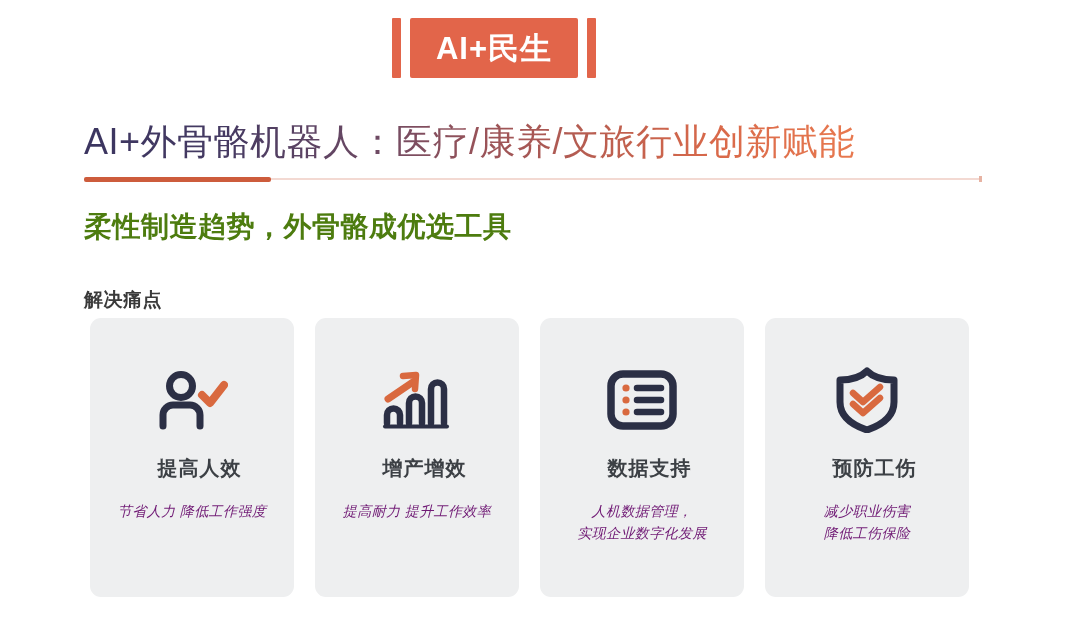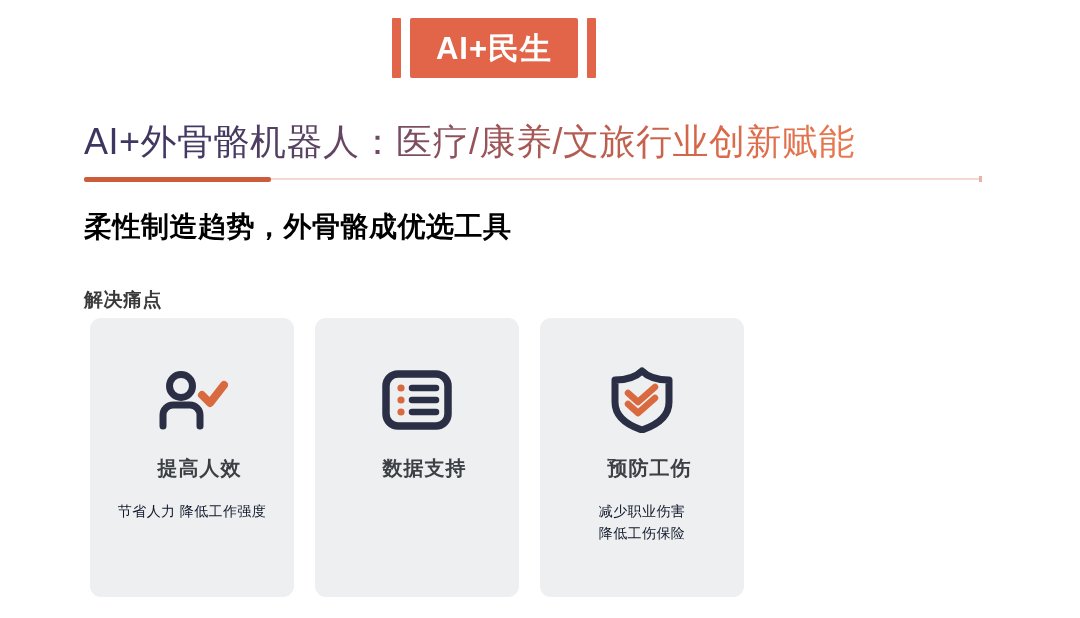--- a/index.html
+++ b/index.html
@@ -78,21 +78,21 @@
     width: 3px; height: 6px;
     background: #e7b3a3;
   }
 
   
   .subheading {
     position: absolute;
     left: 84px; top: 208px;
     font-size: 28px;
     font-weight: 700;
-    color: #000000;
+    color: #4d7c0f;
     letter-spacing: 0.5px;
     white-space: nowrap;
   }
 
   
   .section-label {
     position: absolute;
     left: 84px; top: 270px;
     font-size: 19px;
     font-weight: 700;
@@ -133,26 +133,27 @@
     color: #3c3f४4;
     color: #3c4045;
     letter-spacing: 1px;
     text-align: right;
     line-height: 1;
     margin-left: 15px;
   }
   .card-desc {
     margin-top: 23px;
     font-size: 14px;
-    color: #0f172a;
+    color: #701a75;
     text-align: center;
     line-height: 1.55;
     letter-spacing: 0.4px;
     padding: 0 8px;
     white-space: pre-line;
+    font-style: italic;
   }
 </style>
 </head>
 <body>
 
 <div class="page">
 
   <div class="badge-row">
     <div class="badge-tick"></div>
     <div class="badge-main">
@@ -180,34 +181,50 @@
         <svg width="72" height="62" viewBox="0 0 72 62" fill="none">
           <circle cx="25" cy="17" r="11.5" stroke="#2b2f45" stroke-width="7"></circle>
           <path d="M7 57 V46 a10 10 0 0 1 10 -10 h17 a10 10 0 0 1 10 10 v11" stroke="#2b2f45" stroke-width="7" stroke-linecap="round" fill="none"></path>
           <path d="M46 26 L54 34 L68 16" stroke="#d9693f" stroke-width="8" stroke-linecap="round" stroke-linejoin="round" fill="none"></path>
         </svg>
       </div>
       <div class="card-title">提高人效</div>
       <div class="card-desc">节省人力 降低工作强度</div>
     </div>
 
+    <div class="card">
+      <div class="card-icon">
+        <svg width="72" height="62" viewBox="0 0 72 62" fill="none">
+          <path d="M6 54 V46 a6.5 6.5 0 0 1 13 0 v8" stroke="#2b2f45" stroke-width="6.5" stroke-linecap="round" fill="none"></path>
+          <path d="M28 54 V34 a6.5 6.5 0 0 1 13 0 v20" stroke="#2b2f45" stroke-width="6.5" stroke-linecap="round" fill="none"></path>
+          <path d="M50 54 V20 a6.5 6.5 0 0 1 13 0 v34" stroke="#2b2f45" stroke-width="6.5" stroke-linecap="round" fill="none"></path>
+          <line x1="4" y1="57.5" x2="66" y2="57.5" stroke="#2b2f45" stroke-width="4" stroke-linecap="round"></line>
+          <path d="M7 30 L32 13" stroke="#d9693f" stroke-width="7" stroke-linecap="round"></path>
+          <path d="M22 7 L35 6 L34 20" stroke="#d9693f" stroke-width="6.5" stroke-linecap="round" stroke-linejoin="round" fill="none"></path>
+        </svg>
+      </div>
+      <div class="card-title">增产增效</div>
+      <div class="card-desc">提高耐力 提升工作效率</div>
+    </div>
 
     <div class="card">
       <div class="card-icon">
         <svg width="70" height="60" viewBox="0 0 70 60" fill="none">
           <rect x="4" y="4" width="62" height="52" rx="12" stroke="#2b2f45" stroke-width="7.5" fill="none"></rect>
           <circle cx="19" cy="18" r="3.6" fill="#d9693f"></circle>
           <circle cx="19" cy="30" r="3.6" fill="#d9693f"></circle>
           <circle cx="19" cy="42" r="3.6" fill="#d9693f"></circle>
           <line x1="30" y1="18" x2="54" y2="18" stroke="#2b2f45" stroke-width="6.5" stroke-linecap="round"></line>
           <line x1="30" y1="30" x2="54" y2="30" stroke="#2b2f45" stroke-width="6.5" stroke-linecap="round"></line>
           <line x1="30" y1="42" x2="54" y2="42" stroke="#2b2f45" stroke-width="6.5" stroke-linecap="round"></line>
         </svg>
       </div>
       <div class="card-title">数据支持</div>
+      <div class="card-desc">人机数据管理，
+实现企业数字化发展</div>
     </div>
 
     <div class="card">
       <div class="card-icon">
         <svg width="68" height="66" viewBox="0 0 68 66" fill="none">
           <path d="M34 4 C27 11 17 13 7 13 v22 c0 14 12 23 27 28 15 -5 27 -14 27 -28 V13 c-10 0 -20 -2 -27 -9 z" stroke="#2b2f45" stroke-width="7" stroke-linejoin="round" fill="none"></path>
           <path d="M20 26 L30 35 L47 20" stroke="#d9693f" stroke-width="6.5" stroke-linecap="round" stroke-linejoin="round" fill="none"></path>
           <path d="M20 37 L30 46 L47 31" stroke="#d9693f" stroke-width="6.5" stroke-linecap="round" stroke-linejoin="round" fill="none"></path>
         </svg>
       </div>

